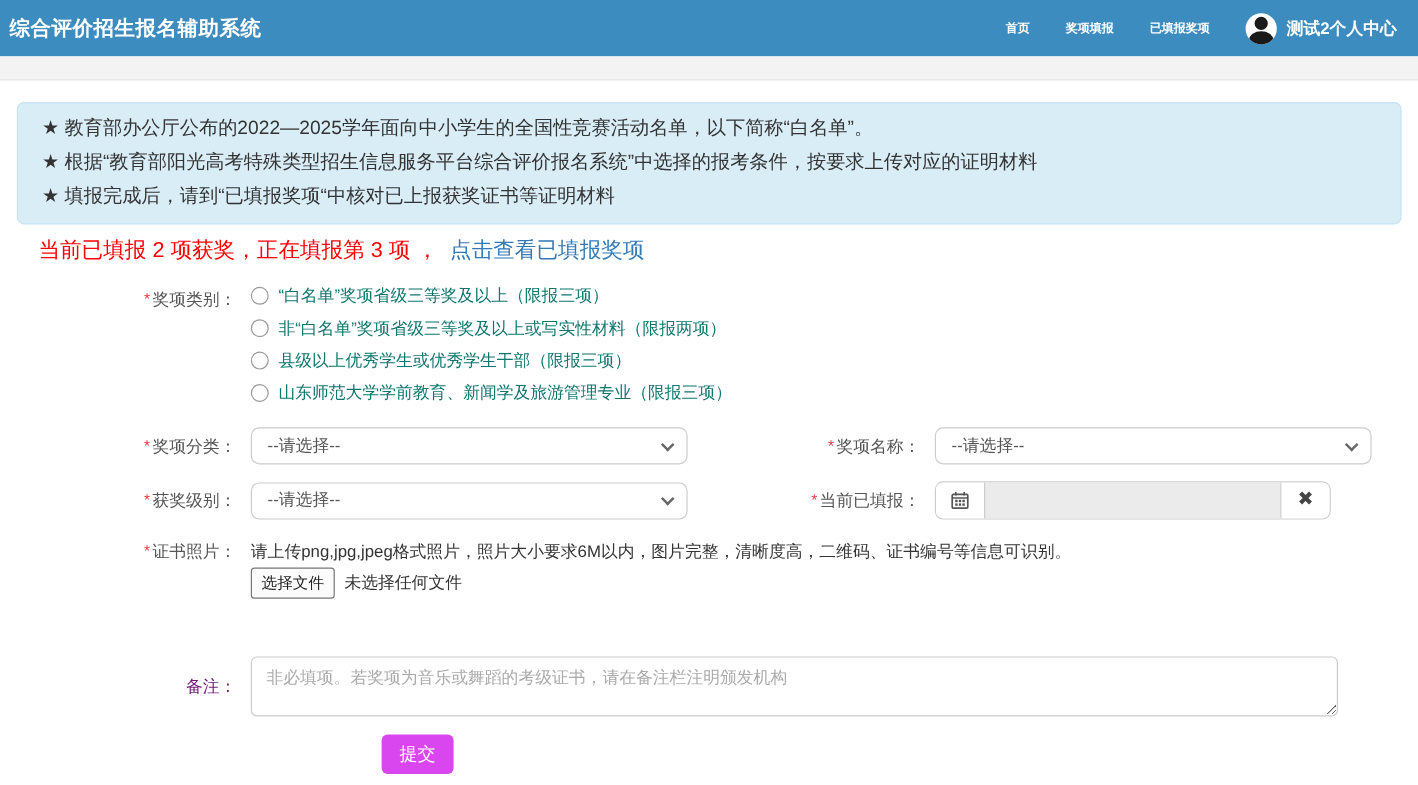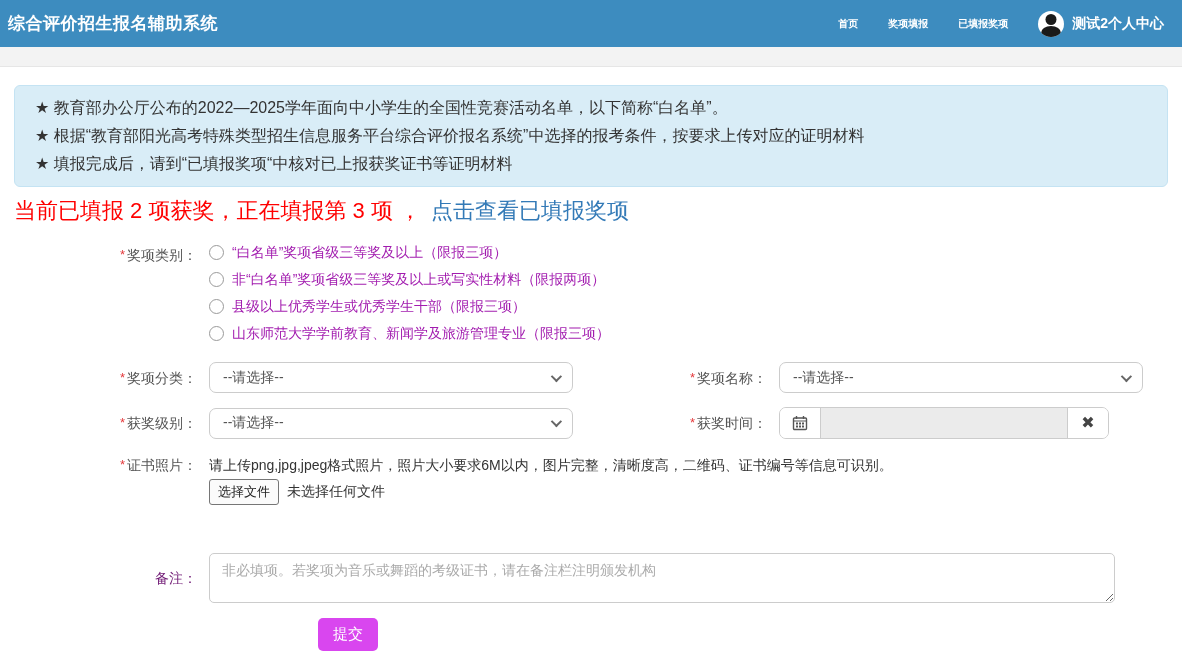--- a/index.html
+++ b/index.html
@@ -22,35 +22,35 @@
   
   .substrip { height:20px; background:#f3f3f3; border-bottom:1px solid #e6e6e6; }
 
   .content { padding:0 14px; }
 
   
   .notice { margin-top:18px; background:#d9edf7; border:1px solid #c4e3f3;
     border-radius:6px; padding:8px 20px; font-size:16px; color:#333; line-height:28px; }
 
   
-  .status { margin:9px 0 0 0; font-size:22px; }
+  .status { margin:9px 0 0 18px; font-size:18px; }
   .status-text { color:#ff0000; }
   .status-link { color:#337ab7; margin-left:10px; cursor:pointer; }
 
   
   .form { margin-top:12px; font-size:14px; color:#555; }
   .frow { display:flex; align-items:center; margin-top:14px; }
   .frow.top { align-items:flex-start; }
   .flabel { width:195px; text-align:right; padding-right:12px; flex:0 0 195px;
     color:#555; line-height:30px; }
   .req { color:#e4393c; margin-right:2px; font-size:13px; vertical-align:1px; }
 
   
   .radio-group { display:flex; flex-direction:column; gap:6px; padding-top:2px; }
-  .radio-item { display:flex; align-items:center; gap:8px; line-height:21px; cursor:pointer; color:#a21caf; }
+  .radio-item { display:flex; align-items:center; gap:8px; line-height:21px; cursor:pointer; color:#0f766e; }
   .radio-circle { width:15px; height:15px; border:1px solid #9a9a9a; border-radius:50%;
     background:#fff; flex:0 0 15px; }
 
   
   .select { width:364px; height:31px; border:1px solid #ccc; border-radius:7px; background:#fff;
     display:flex; align-items:center; justify-content:space-between; padding:0 13px; cursor:pointer; color:#555; }
   .chevron { width:8px; height:8px; border-right:2px solid #666; border-bottom:2px solid #666;
     transform:rotate(45deg) translateY(-2px); }
   .rlabel { width:206px; text-align:right; padding-right:12px; flex:0 0 206px; line-height:30px; }
 
@@ -157,21 +157,21 @@
 
     <div class="frow">
       <div class="flabel">
         <span class="req">*</span><span>获奖级别：</span>
       </div>
       <div class="select">
         <span>--请选择--</span>
         <span class="chevron"></span>
       </div>
       <div class="rlabel">
-        <span class="req">*</span><span>获奖时间：</span>
+        <span class="req">*</span><span>当前已填报：</span>
       </div>
       <div class="date-group">
         <div class="date-addon">
           <svg width="16" height="16" viewBox="0 0 16 16">
             <rect x="1.5" y="3" width="13" height="11.5" rx="1" fill="none" stroke="#555" stroke-width="1.4"></rect>
             <line x1="4.5" y1="1" x2="4.5" y2="4" stroke="#555" stroke-width="1.4"></line>
             <line x1="11.5" y1="1" x2="11.5" y2="4" stroke="#555" stroke-width="1.4"></line>
             <line x1="1.5" y1="6" x2="14.5" y2="6" stroke="#555" stroke-width="1.2"></line>
             <rect x="4" y="7.5" width="2" height="2" fill="#555"></rect>
               <rect x="7" y="7.5" width="2" height="2" fill="#555"></rect>

